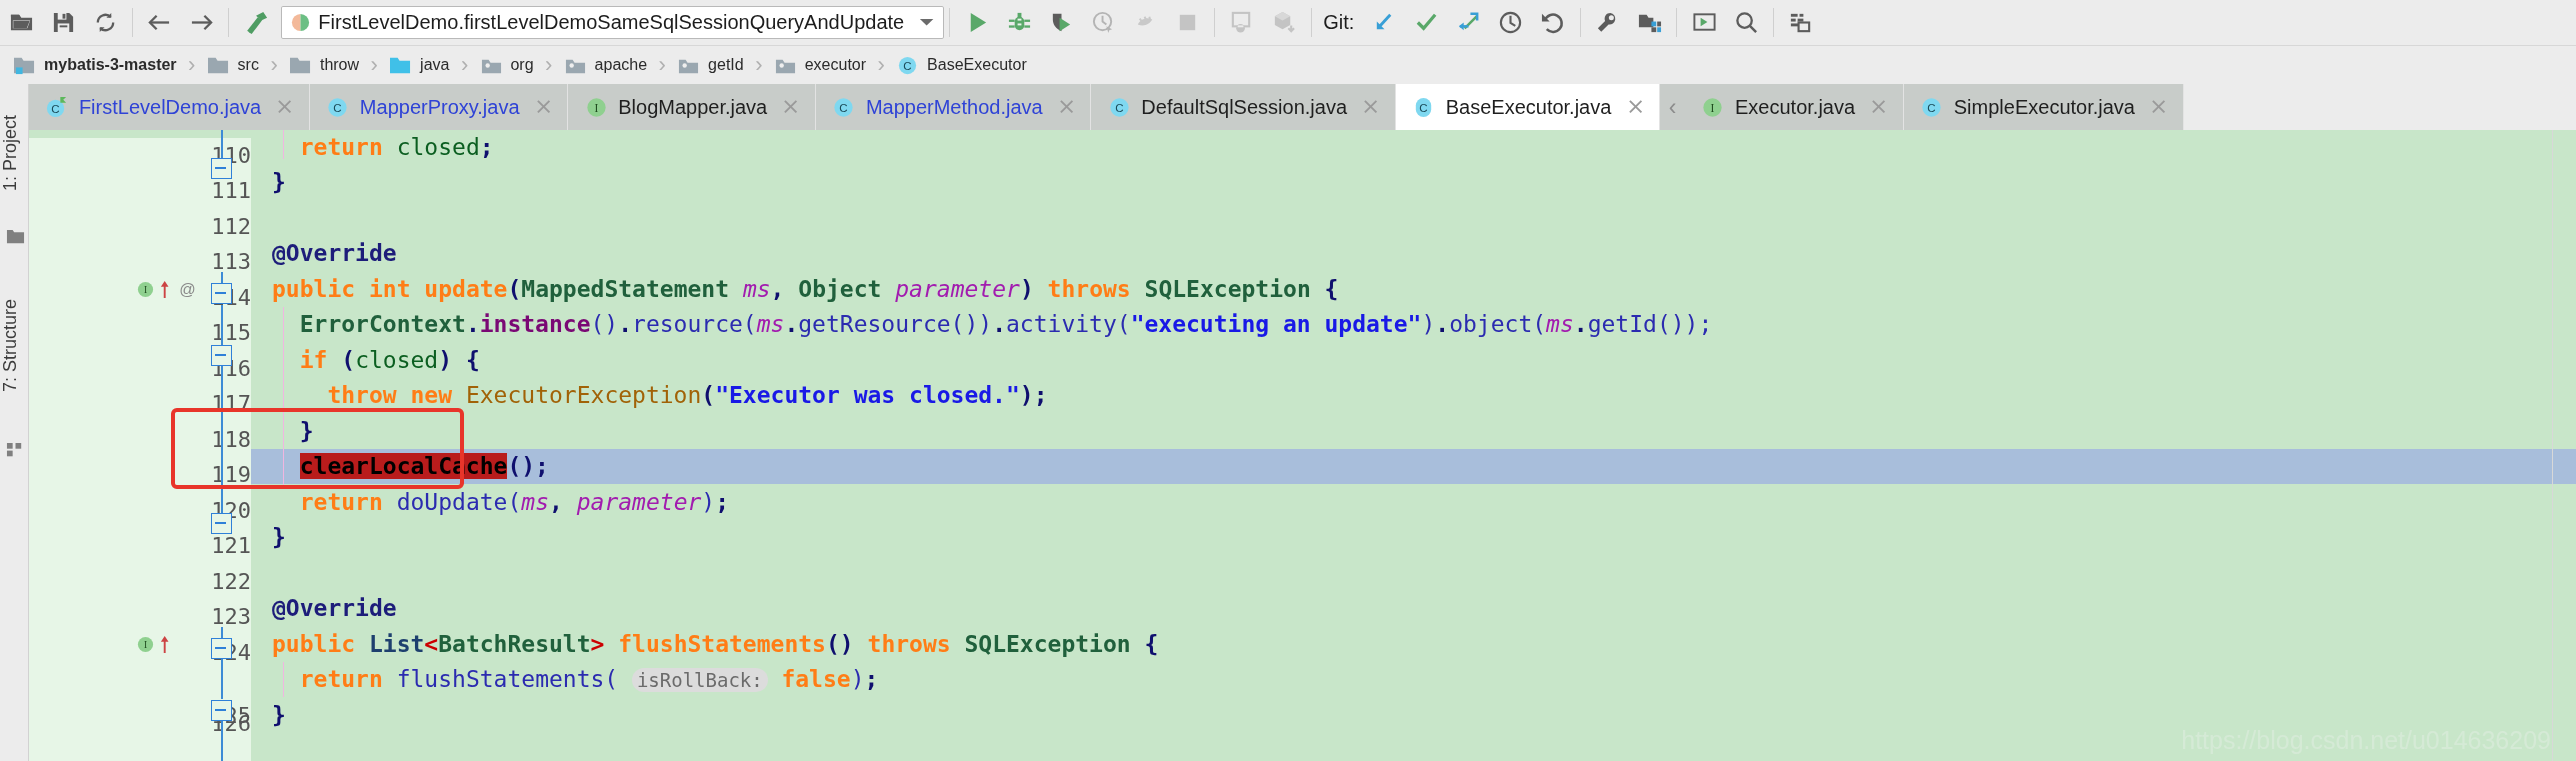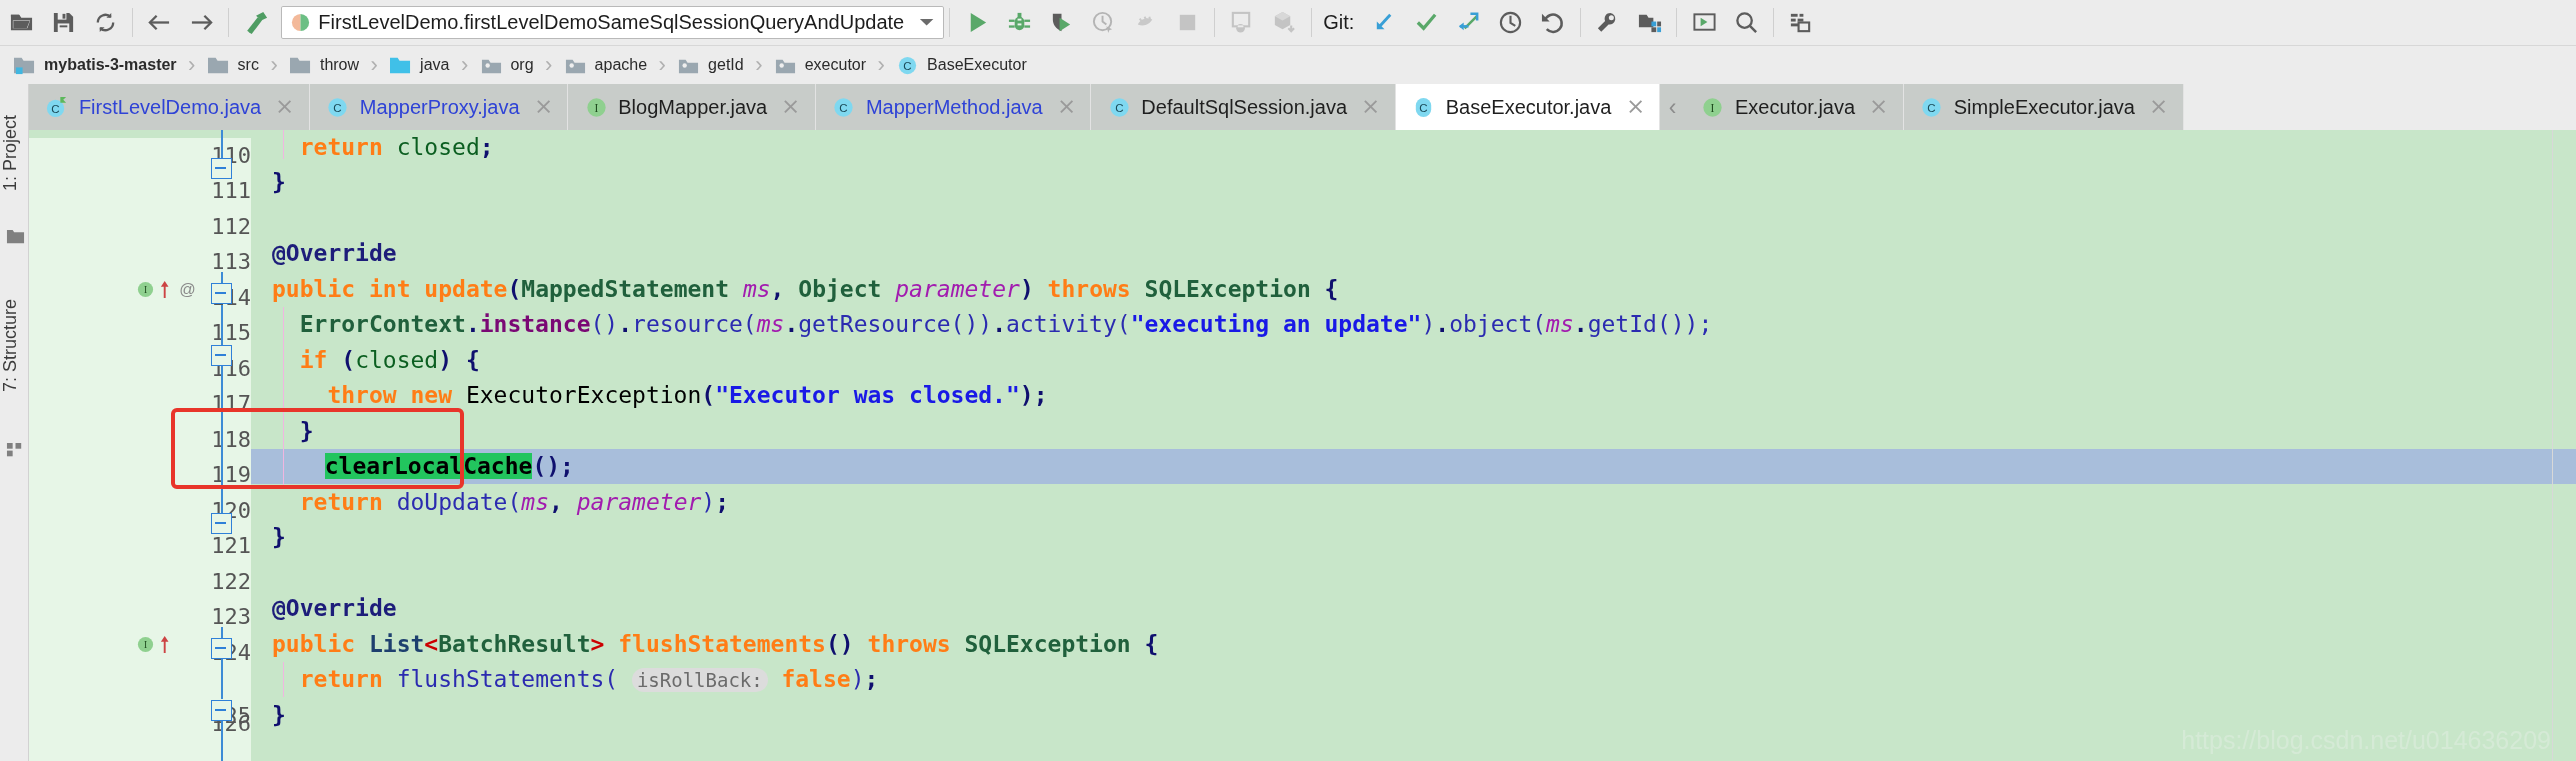--- a/index.html
+++ b/index.html
@@ -142,21 +142,21 @@
     padding:1px 4.8px;border-radius:12px;font-style:normal;
   }
 
   
   .selrow{
     position:absolute;left:0;width:100%;height:35px;background:#a8bedb;
   }
   .selrow-gutter{
     position:absolute;left:0;width:222px;height:35px;background:#b4c8e0;
   }
-  .hl{background:#22c55e;color:#000000;margin-left:25px;}
+  .hl{background:#b91c1c;color:#000000;}
 
   
   .foldline{position:absolute;width:1.9px;background:#3d8bd6;}
   .foldbox{
     position:absolute;width:21px;height:21px;box-sizing:border-box;
     border:1.9px solid #2f80d8;background:#e7f6e7;
   }
   .foldbox:after{
     content:"";position:absolute;left:2.9px;top:7.7px;width:11.5px;height:1.9px;background:#2f80d8;
   }
@@ -786,21 +786,21 @@
       <div class="line" style="top:142px;">
         <span class="code"><span class="kw">public</span> <span class="kw">int</span> <span class="kw">update</span><span class="dark">(</span><span class="cls">MappedStatement</span> <span class="par">ms</span><span class="dark">,</span> <span class="cls">Object</span> <span class="par">parameter</span><span class="dark">)</span> <span class="kw">throws</span> <span class="cls">SQLException</span> <span class="dark">{</span></span>
       </div>
       <div class="line" style="top:177px;">
         <span class="code"><span class="pln">  </span><span class="cls">ErrorContext</span><span class="dark">.</span><span class="mth">instance</span><span class="pln">()</span><span class="dark">.</span><span class="pln">resource(</span><span class="par">ms</span><span class="dark">.</span><span class="pln">getResource())</span><span class="dark">.</span><span class="pln">activity(</span><span class="str">"executing an update"</span><span class="pln">)</span><span class="dark">.</span><span class="pln">object(</span><span class="par">ms</span><span class="dark">.</span><span class="pln">getId());</span></span>
       </div>
       <div class="line" style="top:213px;">
         <span class="code"><span class="pln">  </span><span class="kw">if</span> <span class="dark">(</span><span class="grn">closed</span><span class="dark">) {</span></span>
       </div>
       <div class="line" style="top:248px;">
-        <span class="code"><span class="pln">    </span><span class="kw">throw</span> <span class="kw">new</span> <span class="pln" style="color:#000000;">ExecutorException</span><span class="dark">(</span><span class="str">"Executor was closed."</span><span class="dark">);</span></span>
+        <span class="code"><span class="pln">    </span><span class="kw">throw</span> <span class="kw">new</span> <span class="pln" style="color:#a16207;">ExecutorException</span><span class="dark">(</span><span class="str">"Executor was closed."</span><span class="dark">);</span></span>
       </div>
       <div class="line" style="top:284px;">
         <span class="code"><span class="pln">  </span><span class="dark">}</span></span>
       </div>
       <div class="line" style="top:319px;">
         <span class="code"><span class="pln">  </span><span class="hl">clearLocalCache</span><span class="dark">();</span></span>
       </div>
       <div class="line" style="top:355px;">
         <span class="code"><span class="pln">  </span><span class="kw">return</span> <span class="pln">doUpdate(</span><span class="par">ms</span><span class="dark">,</span> <span class="par">parameter</span><span class="pln">)</span><span class="dark">;</span></span>
       </div>

